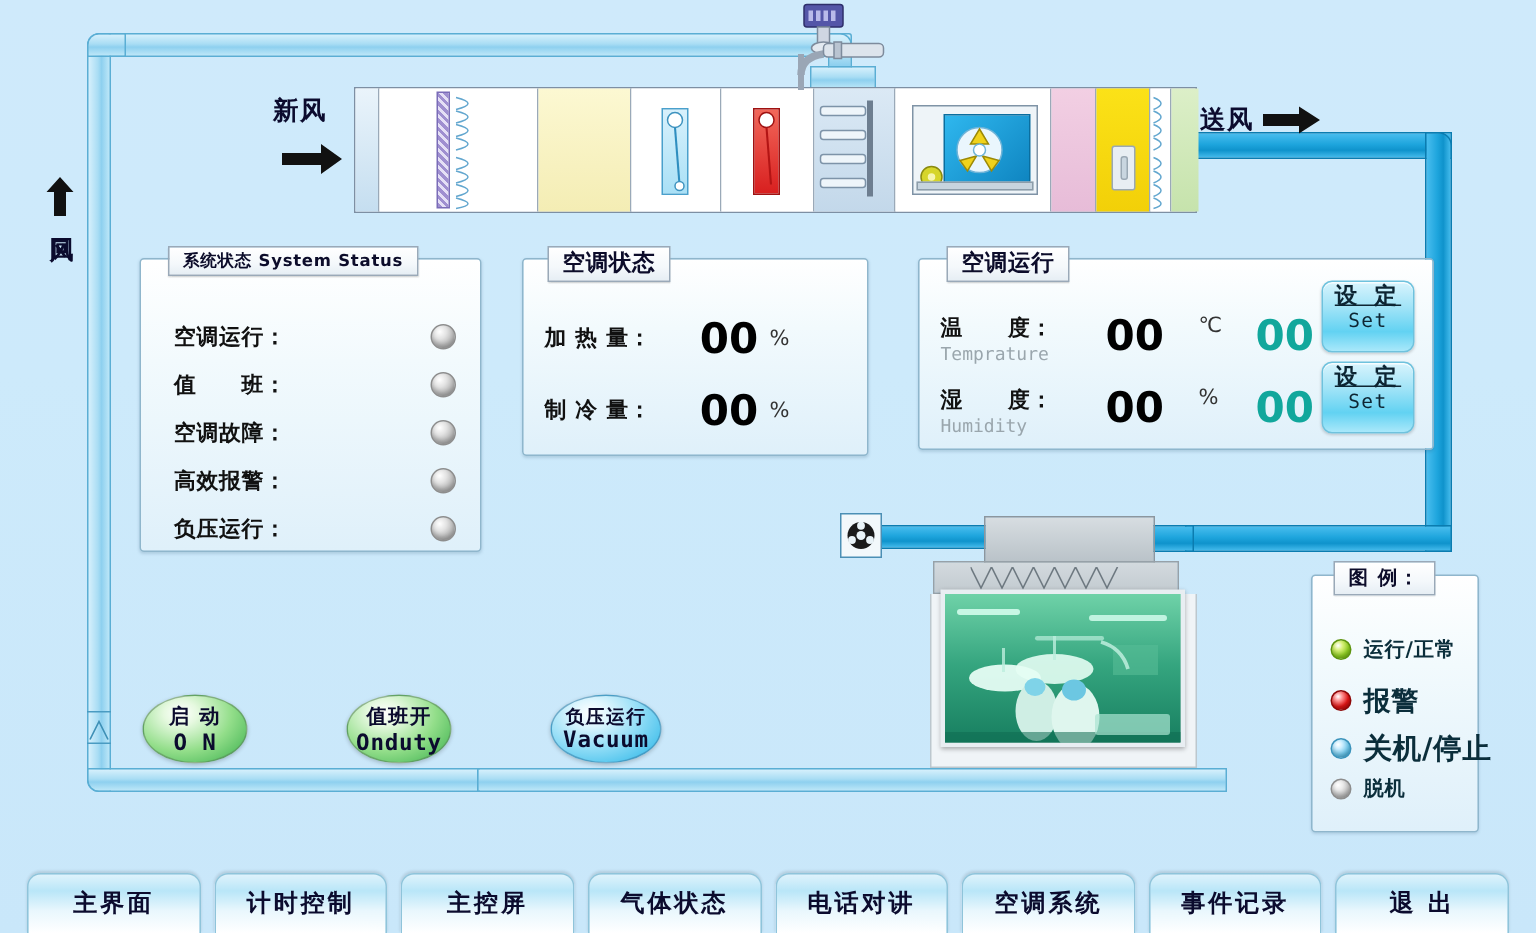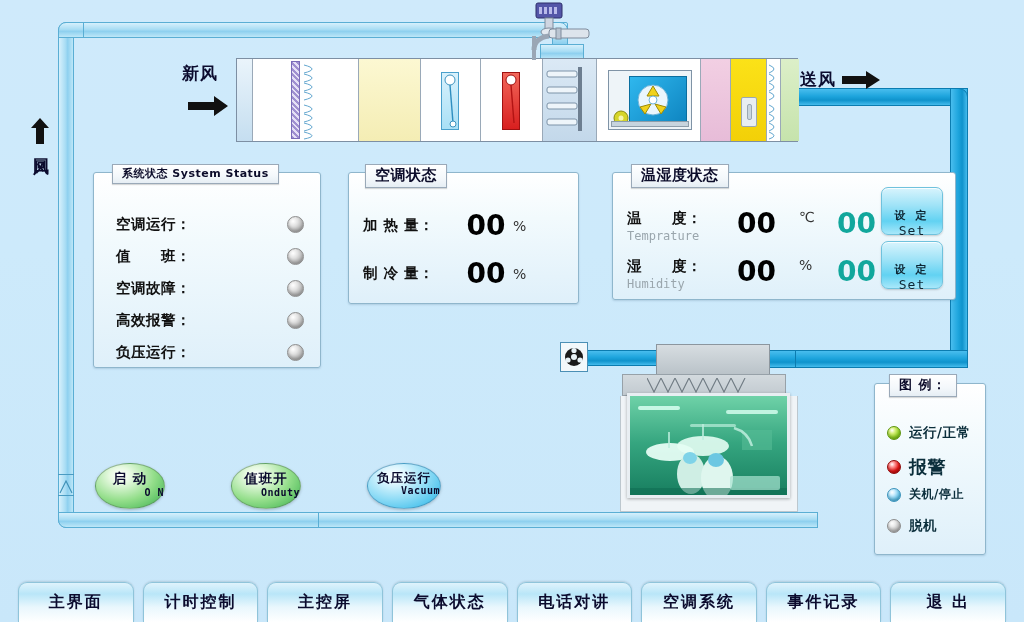--- a/index.html
+++ b/index.html
@@ -52,32 +52,32 @@
   .led.green{ background:radial-gradient(circle at 34% 28%, #ffffff 0%, #d8f07a 26%, #8fcd23 60%, #5c9a0c 100%); border-color:#5d940e;}
   .led.red{ background:radial-gradient(circle at 34% 28%, #ffffff 0%, #ff9a9a 22%, #e01616 58%, #950505 100%); border-color:#8e0707;}
   .led.blue{ background:radial-gradient(circle at 34% 28%, #ffffff 0%, #cdeeff 24%, #6cc4e8 60%, #2d8fba 100%); border-color:#3b93bb;}
   .led.grey{ background:radial-gradient(circle at 34% 28%, #ffffff 0%, #eaeaea 28%, #bdbdbd 62%, #8e8e8e 100%); border-color:#8d8d8d;}
 
   
   .setbtn{ position:absolute; width:62px; height:48px; border-radius:7px;
     background:linear-gradient(180deg,#d8f4fd 0%,#9fe3f7 38%,#62d2f2 72%,#a9e8fa 100%);
     border:1px solid #6fc2dd; text-align:center; color:#0d2533;
     box-shadow:0 1px 2px rgba(0,0,0,.18), inset 0 1px 0 rgba(255,255,255,.8); cursor:pointer; }
-  .setbtn .c{ display:block; font-size:11px; font-weight:bold; letter-spacing:3px; margin-top:20px; }
+  .setbtn .c{ display:block; font-size:15px; font-weight:bold; letter-spacing:3px; margin-top:0;text-decoration:underline; }
   .setbtn .e{ display:block; font-size:13px; font-family:"DejaVu Sans Mono","Liberation Mono",monospace; letter-spacing:1px; }
 
   
   .oval{ position:absolute; width:70px; height:46px; border-radius:50%;
     text-align:center; line-height:1.15; padding-top:7px; cursor:pointer;
     border:1px solid rgba(90,130,90,.55); box-shadow:0 1px 3px rgba(0,0,0,.22); }
   .oval.g{ background:radial-gradient(ellipse at 36% 26%, #ffffff 0%, #e6f9e0 18%, #93de8a 55%, #35ad4a 100%); }
   .oval.b{ background:radial-gradient(ellipse at 36% 26%, #ffffff 0%, #dff6fe 18%, #8fdcf6 52%, #1fb2e6 100%); border-color:rgba(60,130,170,.6); }
   .oval .c{ display:block; font-size:13.5px; font-weight:bold; color:#0b0b2e; letter-spacing:1px; }
-  .oval .e{ display:block; font-size:10px; font-weight:bold; color:#0b0b2e;
-            font-family:"DejaVu Sans Mono","Liberation Mono",monospace; letter-spacing:.5px;text-align:right; }
+  .oval .e{ display:block; font-size:15px; font-weight:bold; color:#0b0b2e;
+            font-family:"DejaVu Sans Mono","Liberation Mono",monospace; letter-spacing:.5px; }
 
   
   #tabbar{ position:absolute; left:0; bottom:0; width:1024px; height:44px;
            display:flex; gap:9px; padding:0 18px; align-items:flex-end; }
   .tab{ flex:1 1 0; height:40px; border-radius:9px 9px 0 0;
     background:linear-gradient(180deg,#dff3fc 0%,#b9e6f8 28%,#e9f7fd 62%,#ffffff 100%);
     border:1px solid #8fc4da; border-bottom:none;
     display:flex; align-items:center; justify-content:center;
     font-size:16px; font-weight:bold; color:#0b0b2e; letter-spacing:2px;
     box-shadow:0 -1px 2px rgba(0,0,0,.12); cursor:pointer; }
@@ -340,21 +340,21 @@
       <span class="unit">%</span>
     </div>
     <div class="row" style="left:14px; top:84px; width:204px;">
       <span class="lbl" style="width:96px;">制 冷 量：</span>
       <span class="num" style="width:54px;text-align:center;">00</span>
       <span class="unit">%</span>
     </div>
   </div>
 
   <div class="panel" style="left:612px; top:172px; width:344px; height:128px;">
-    <div class="panel-title" style="left:18px; top:-9px;">温湿度状态</div>
+    <div class="panel-title" style="left:18px; top:-9px;">空调运行</div>
 
     <div style="position:absolute;left:14px;top:32px;width:320px;height:44px;">
       <span class="lbl" style="position:absolute;left:0;top:4px;">温　　度：</span>
       <span class="sub" style="position:absolute;left:0;top:24px;">Temprature</span>
       <span class="num" style="position:absolute;left:110px;top:2px;">00</span>
       <span class="unit" style="position:absolute;left:172px;top:4px;">℃</span>
       <span class="num teal" style="position:absolute;left:210px;top:2px;">00</span>
     </div>
     <div class="setbtn" style="left:268px; top:14px;">
       <span class="c">设 定</span>
@@ -392,21 +392,21 @@
     <div class="row" style="left:12px; top:40px;">
       <span class="led green" style="width:14px;height:14px;"></span>
       <span class="lbl" style="margin-left:8px;font-size:13.5px;color:#0b2e3b;">运行/正常</span>
     </div>
     <div class="row" style="left:12px; top:71px;">
       <span class="led red" style="width:14px;height:14px;"></span>
       <span class="lbl" style="margin-left:8px;font-size:18px;color:#0b2e3b;">报警</span>
     </div>
     <div class="row" style="left:12px; top:102px;">
       <span class="led blue" style="width:14px;height:14px;"></span>
-      <span class="lbl" style="margin-left:8px;font-size:12px;color:#0b2e3b;">关机/停止</span>
+      <span class="lbl" style="margin-left:8px;font-size:19px;color:#0b2e3b;">关机/停止</span>
     </div>
     <div class="row" style="left:12px; top:133px;">
       <span class="led grey" style="width:14px;height:14px;"></span>
       <span class="lbl" style="margin-left:8px;font-size:13.5px;color:#0b2e3b;">脱机</span>
     </div>
   </div>
 
   <div id="tabbar">
     <div class="tab">主界面</div>
     <div class="tab">计时控制</div>

